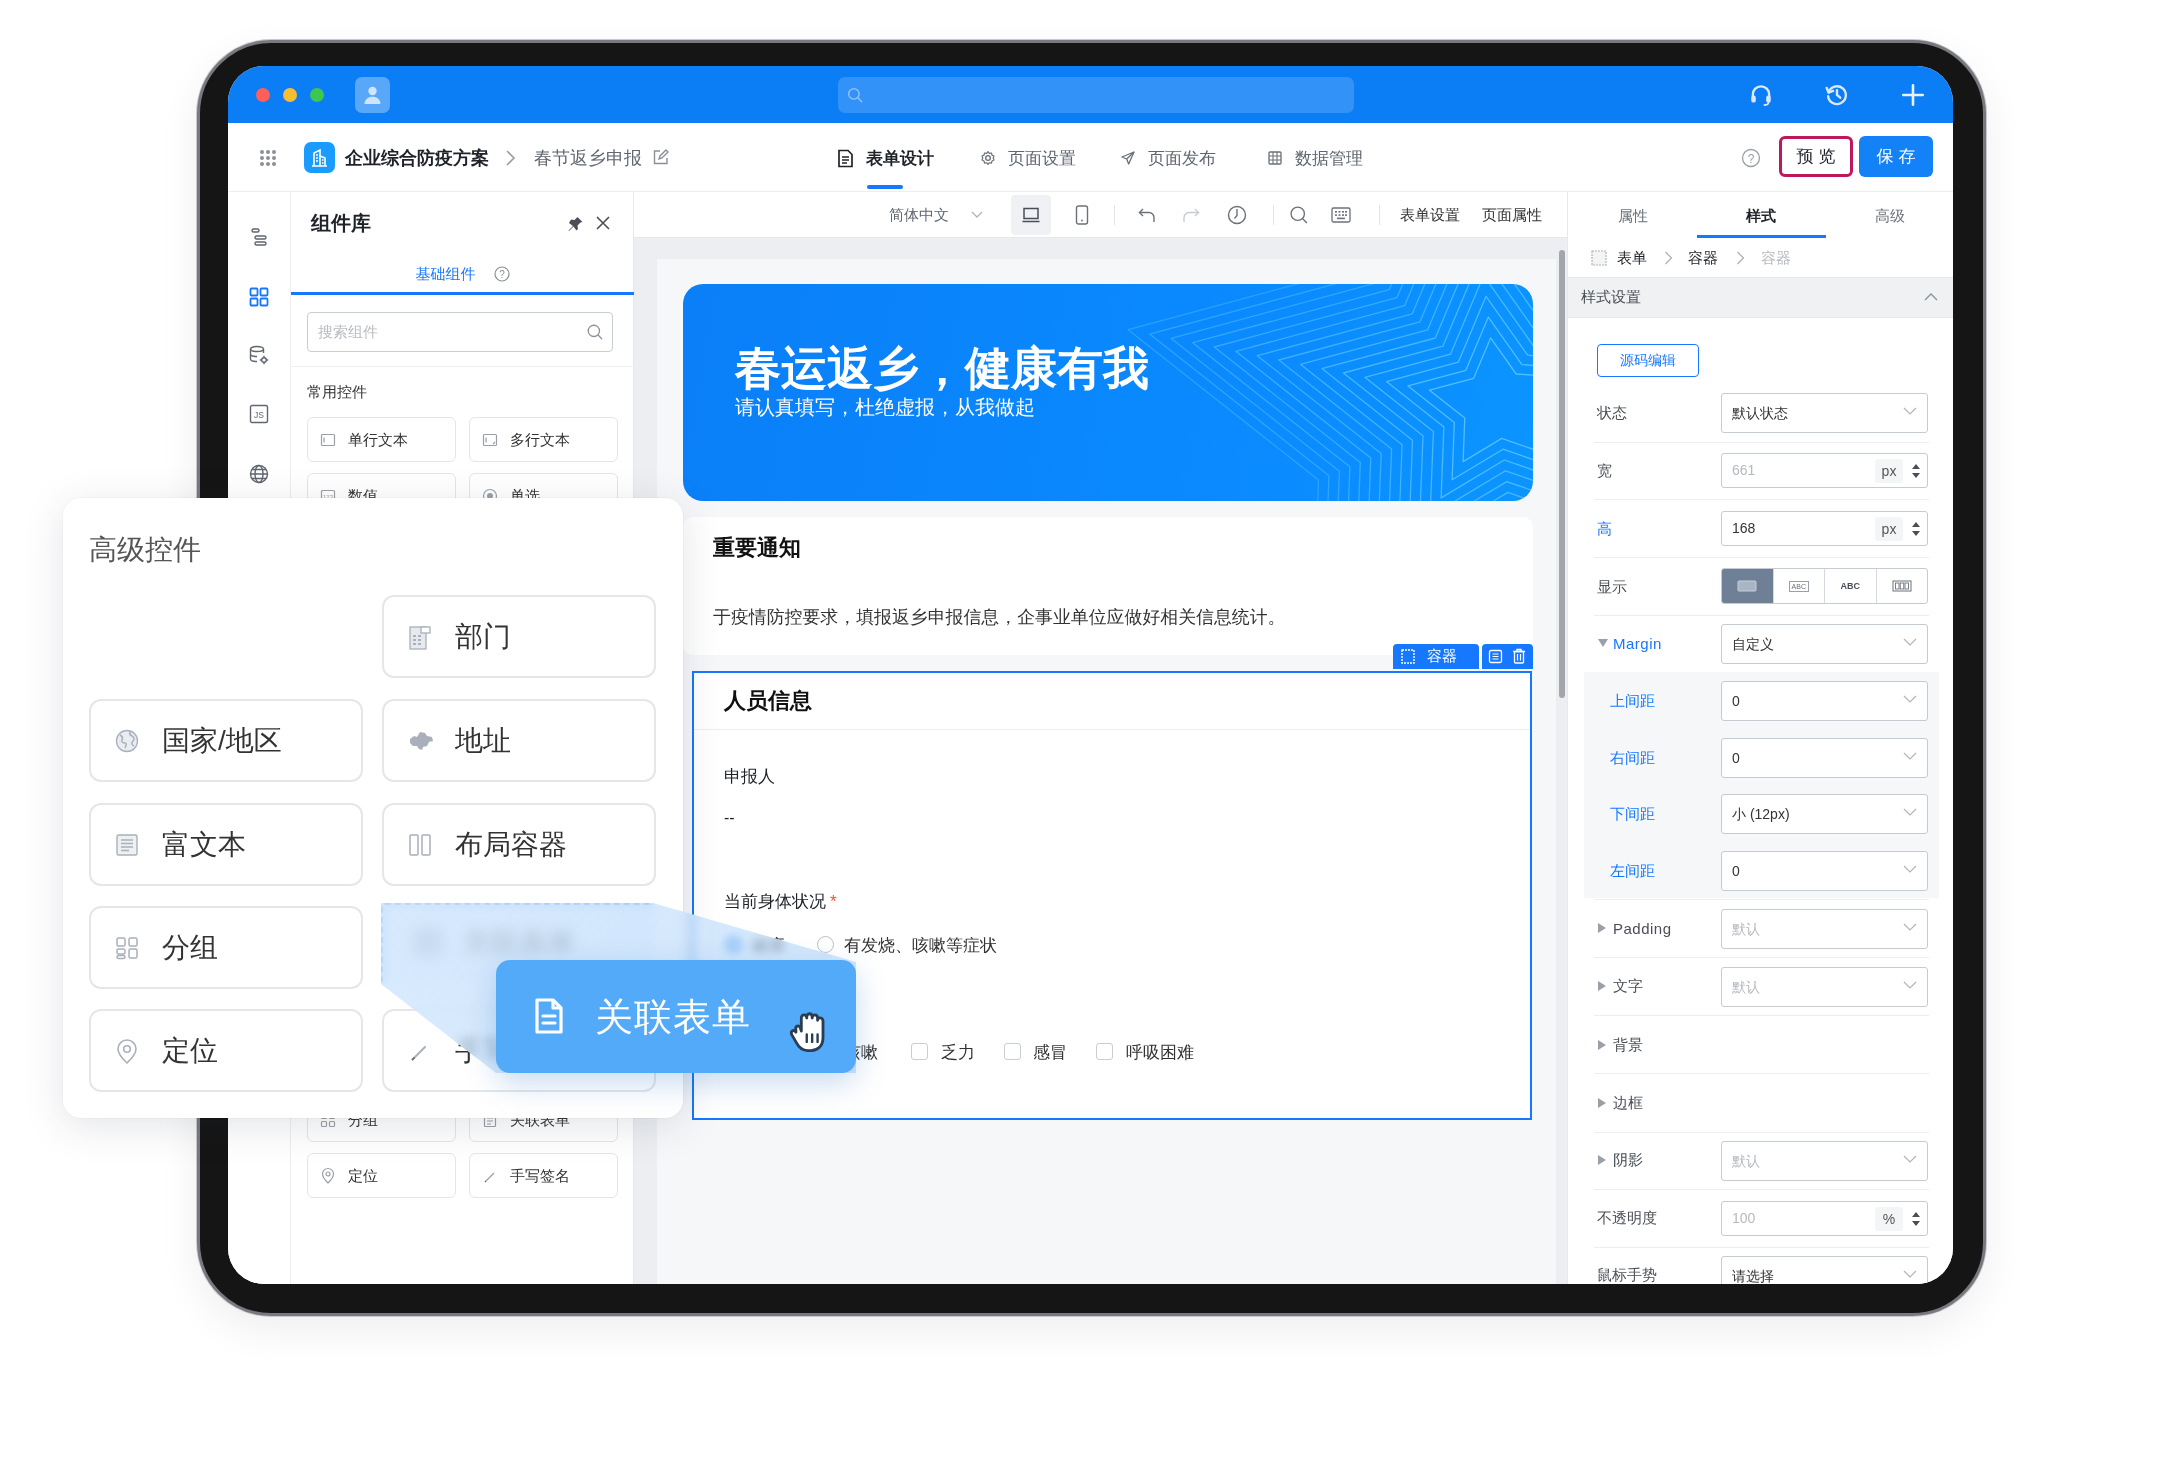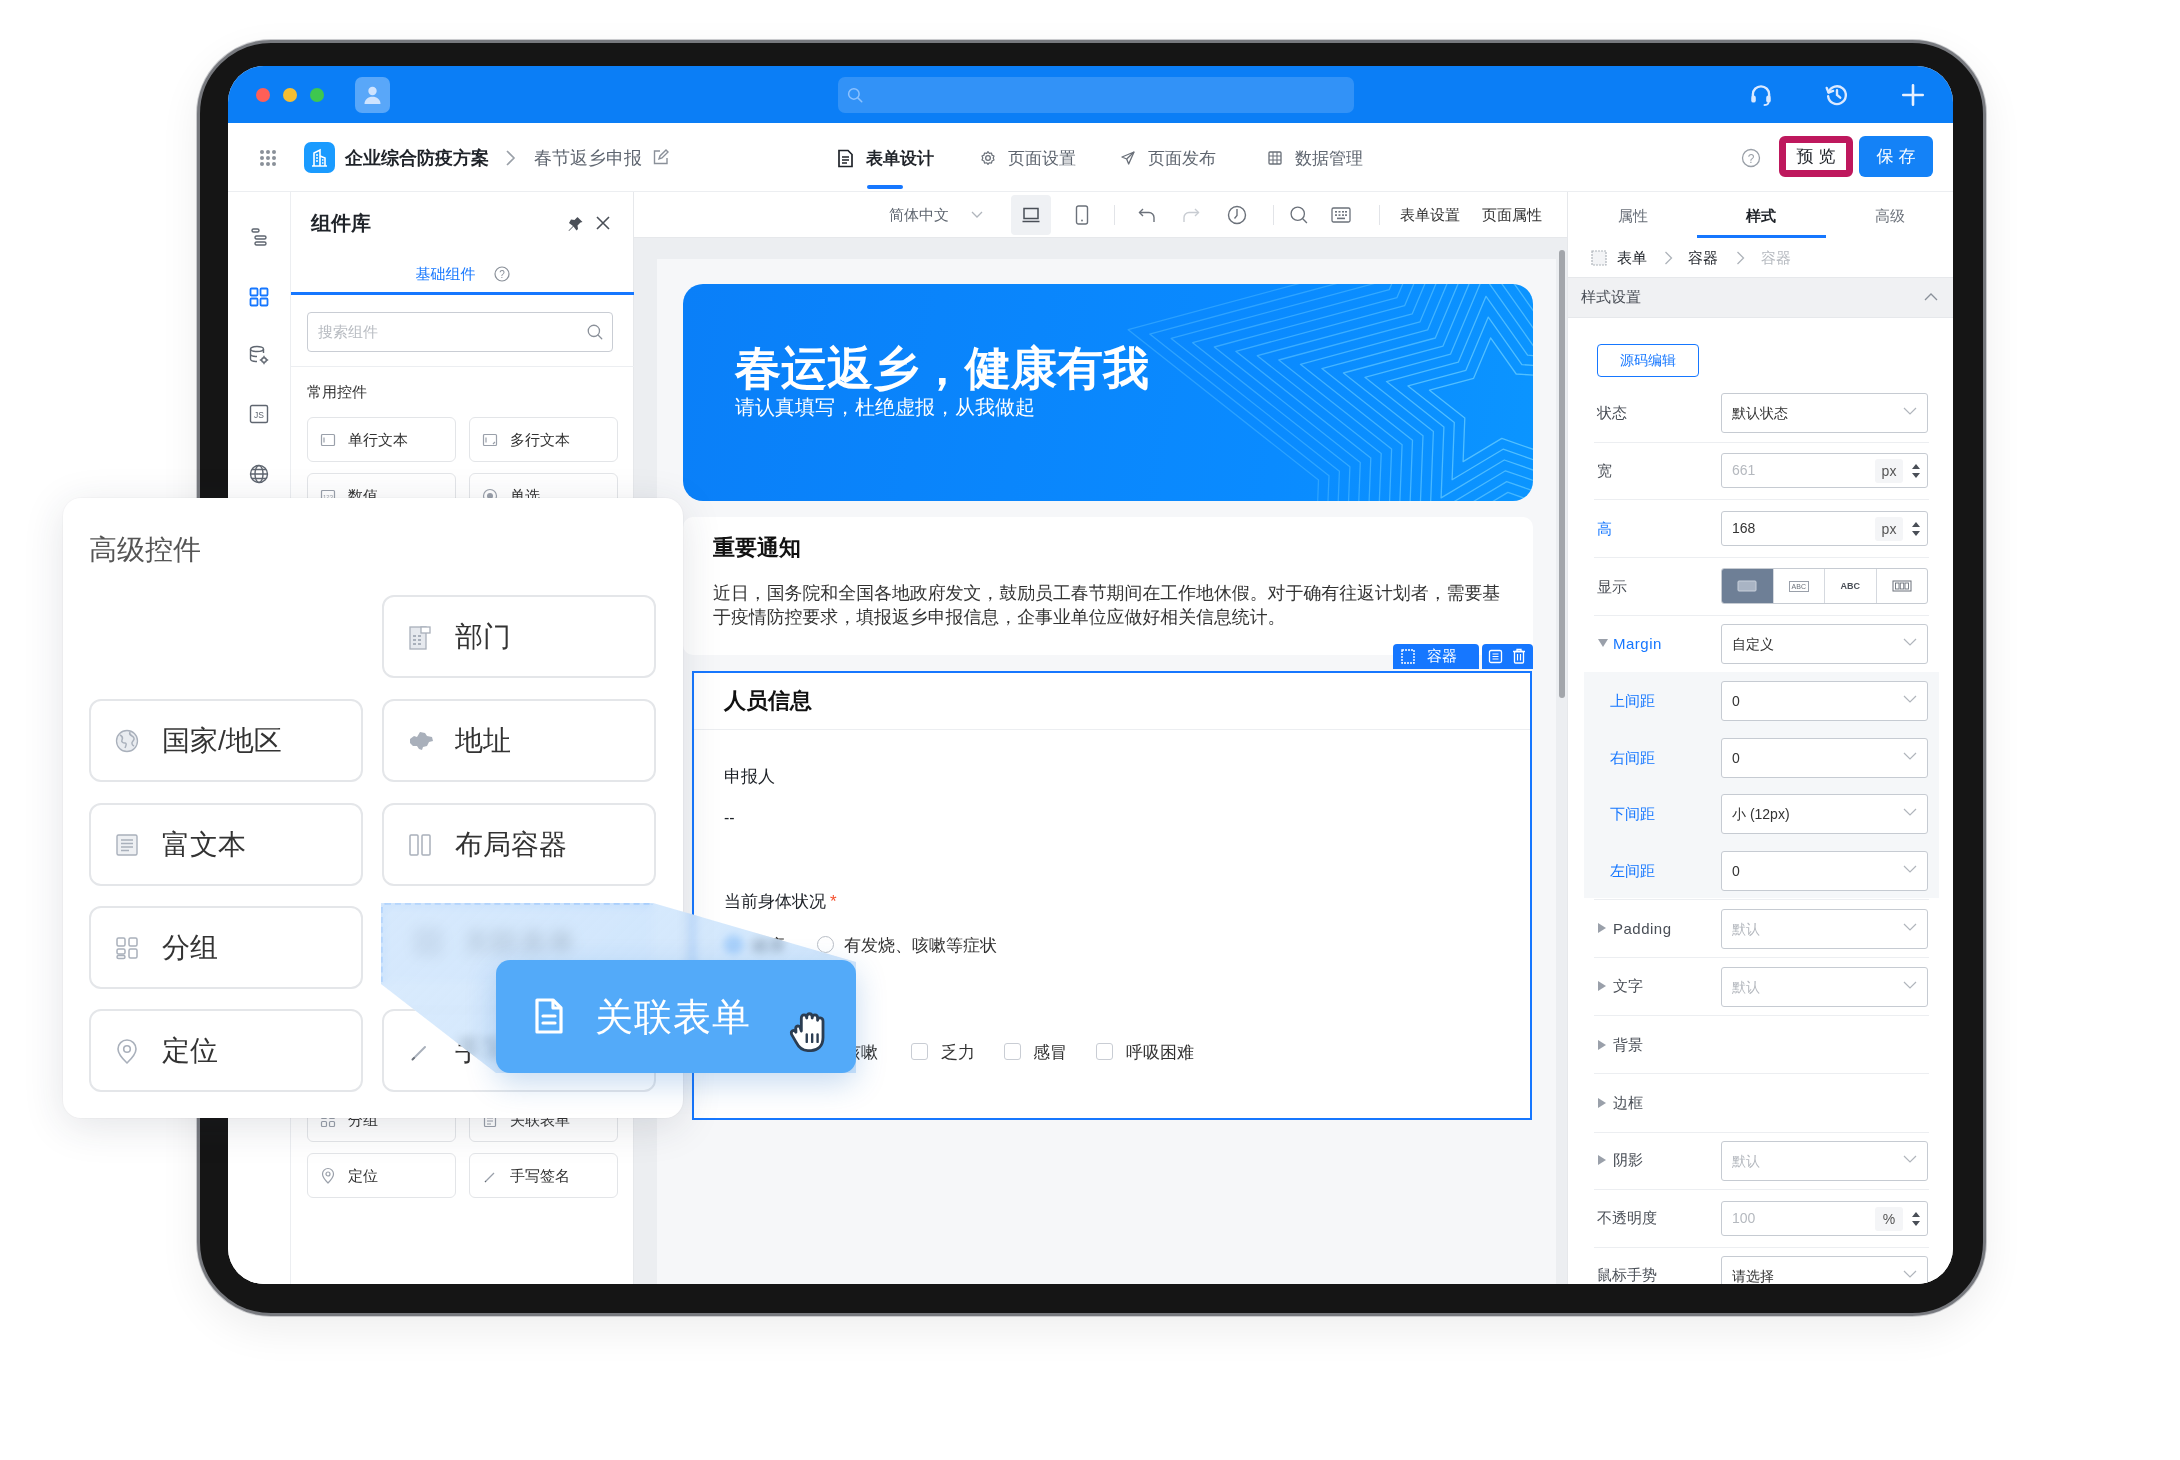--- a/index.html
+++ b/index.html
@@ -150,21 +150,21 @@
           <path d="M3 9h18M3 15h18M9 3v18M15 3v18" stroke="#6b717a" stroke-width="1.6"></path>
         </svg>
       <span>数据管理</span>
     </div>
     <div class="t" style="left:639px;top:62px;width:36px;height:4px;border-radius:2px;background:#1677ff"></div>
 
     <svg class="ic" style="left:1513px;top:25px" width="20" height="20" viewBox="0 0 20 20">
         <circle cx="10" cy="10" r="8.5" fill="none" stroke="#9aa0a8" stroke-width="1.3"></circle>
         <text x="10" y="14.5" text-anchor="middle" font-size="12" fill="#9aa0a8" font-family="Liberation Sans, sans-serif">?</text>
       </svg>
-    <div class="btn" style="left:1551px;background:#fff;border:7px solid #be185d;color:#1f2329">预览</div>
+    <div class="btn" style="left:1551px;background:#fff;border:3px solid #be185d;color:#1f2329">预览</div>
     <div class="btn" style="left:1631px;background:#1482f7;color:#fff">保存</div>
   </div>
 
   <div class="rail">
     <svg class="ic" style="left:21px;top:35px" width="20" height="20" viewBox="0 0 20 20">
         <rect x="3" y="2" width="7" height="3" rx="1.5" fill="none" stroke="#5f6670" stroke-width="1.4"></rect>
         <rect x="6" y="9" width="11" height="3" rx="1.5" fill="none" stroke="#5f6670" stroke-width="1.4"></rect>
         <rect x="6" y="15" width="11" height="3" rx="1.5" fill="none" stroke="#5f6670" stroke-width="1.4"></rect>
       </svg>
     <svg class="ic" style="left:21px;top:95px" width="20" height="20" viewBox="0 0 20 20">
@@ -357,21 +357,20 @@
           <path d="M1120.0 -9.4 L984.9 154.1 L1038.8 355.6 L833.3 284.1 L648.3 395.0 L656.4 187.3 L488.2 54.4 L698.6 -2.5 L779.7 -195.5 L901.7 -23.0 Z" fill="none" stroke="rgba(120,215,255,0.35)" stroke-width="1.3" stroke-linejoin="round"></path>
           <path d="M1140.1 -17.9 L996.1 156.4 L1053.5 371.1 L834.6 294.9 L637.3 413.1 L646.0 191.7 L466.7 50.1 L691.0 -10.6 L777.4 -216.3 L907.4 -32.4 Z" fill="none" stroke="rgba(120,215,255,0.33)" stroke-width="1.3" stroke-linejoin="round"></path>
           <path d="M1160.1 -26.4 L1007.3 158.6 L1068.2 386.6 L835.8 305.7 L626.4 431.2 L635.5 196.1 L445.2 45.7 L683.3 -18.6 L775.1 -237.1 L913.1 -41.8 Z" fill="none" stroke="rgba(120,215,255,0.30)" stroke-width="1.3" stroke-linejoin="round"></path>
         </svg>
       <span class="t" style="left:52px;top:58px;font-size:46px;line-height:52px;font-weight:bold;color:#fff">春运返乡，健康有我</span>
       <span class="t" style="left:52px;top:111px;font-size:20px;line-height:24px;color:#fff">请认真填写，杜绝虚报，从我做起</span>
     </div>
 
     <div class="card" style="left:49px;top:325px;width:850px;height:138px">
       <span class="t" style="left:30px;top:18px;font-size:22px;line-height:26px;font-weight:bold;color:#111">重要通知</span>
-      <span class="t" style="left:30px;top:64px;font-size:17.9px;line-height:24px;color:#333">近日，国务院和全国各地政府发文，鼓励员工春节期间在工作地休假。对于确有往返计划者，需要基</span>
       <span class="t" style="left:30px;top:88px;font-size:17.9px;line-height:24px;color:#333">于疫情防控要求，填报返乡申报信息，企事业单位应做好相关信息统计。</span>
     </div>
 
     <div class="t" style="left:759px;top:452px;width:86px;height:25px;border-radius:4px 4px 0 0;background:#1677ff;display:flex;align-items:center;gap:12px;padding-left:8px">
       <svg width="14" height="15" viewBox="0 0 14 15">
           <rect x="1" y="1" width="12" height="13" fill="none" stroke="#fff" stroke-width="1.4" stroke-dasharray="2 1"></rect>
         </svg>
       <span style="font-size:15px;color:#fff">容器</span>
     </div>
     <div class="t" style="left:848px;top:452px;width:51px;height:25px;border-radius:4px 4px 0 0;background:#1677ff">

